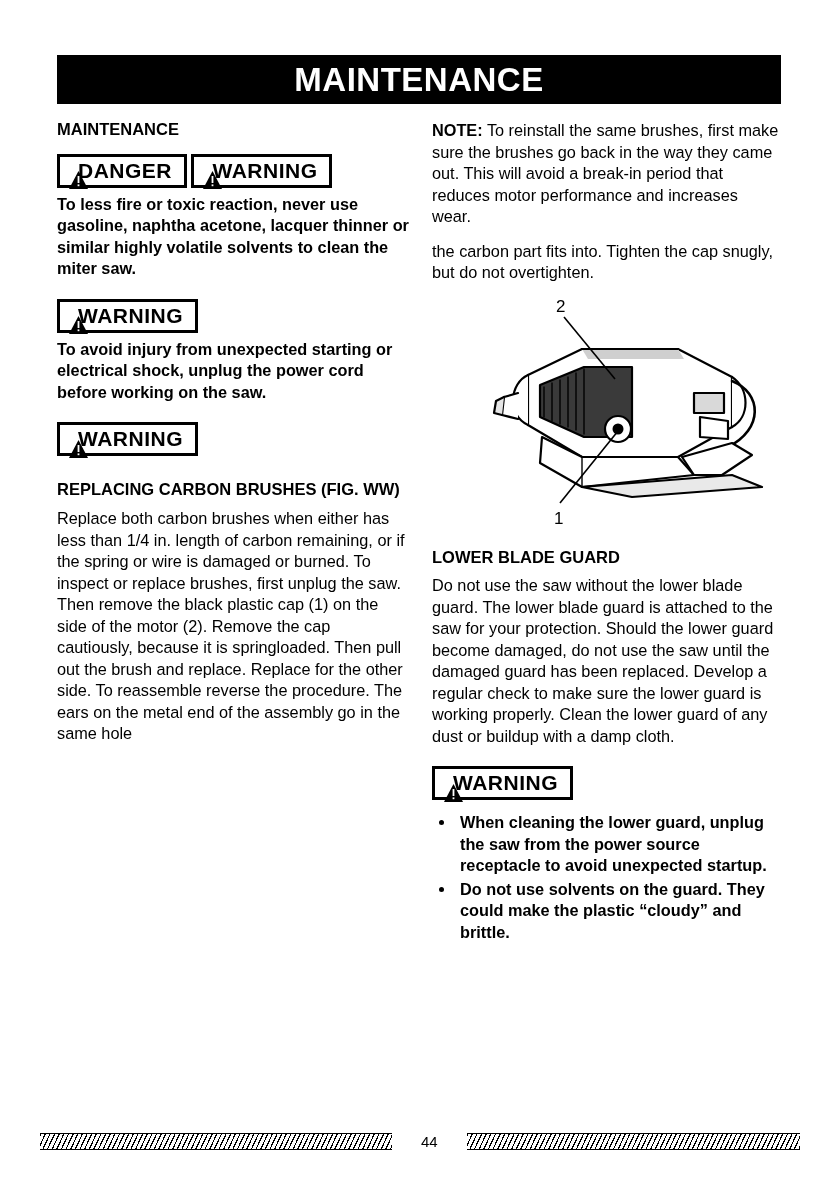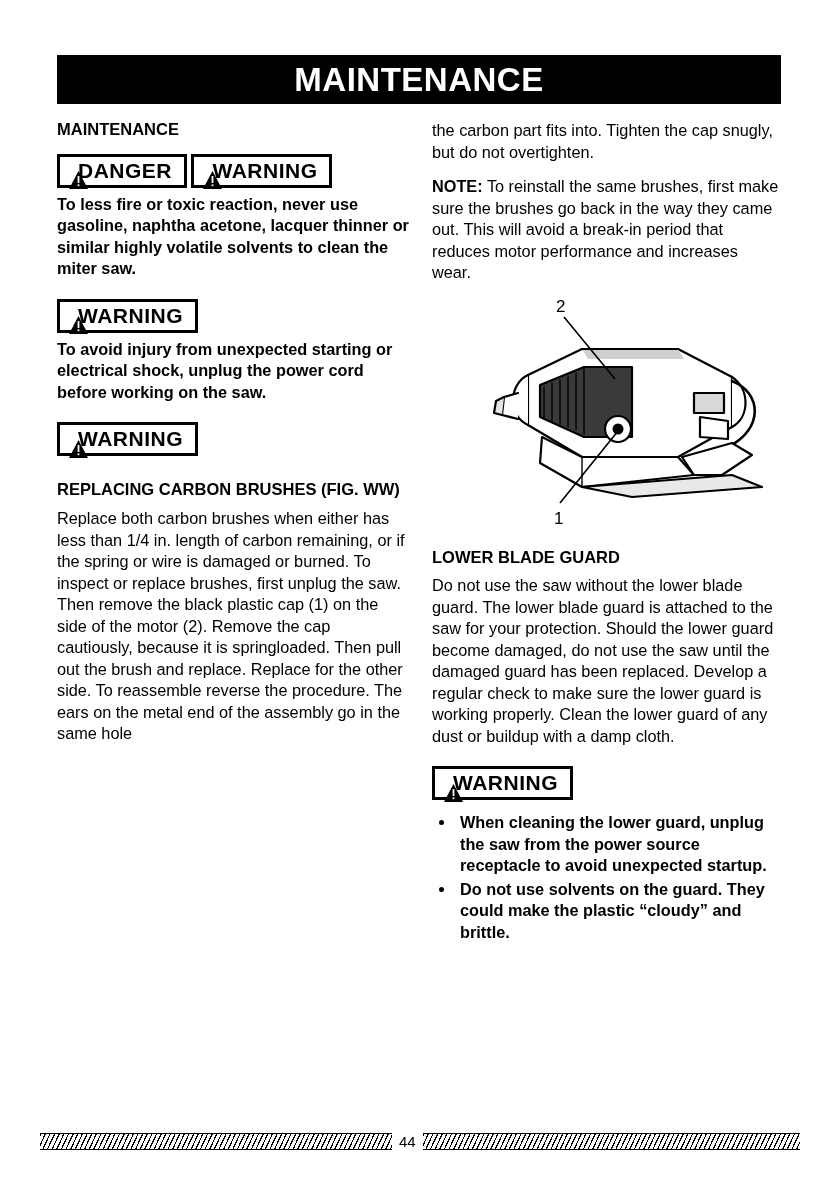--- a/index.html
+++ b/index.html
@@ -117,20 +117,21 @@
   .fig-num-1 { left: 122px; top: 212px; }
 
   .footer {
     position: absolute;
     left: 40px;
     top: 1133px;
     width: 760px;
     height: 17px;
     display: flex;
     align-items: flex-start;
+    gap: 22px;
   }
   .hatch {
     height: 15px;
     background: repeating-linear-gradient(
       115deg,
       #000 0px, #000 1.2px,
       #ffffff 1.2px, #ffffff 4.2px
     );
     border-top: 1px solid #000;
     border-bottom: 1px solid #000;
@@ -201,23 +202,23 @@
       </span>
       <span class="lbl">WARNING</span>
     </div>
 
     <div class="section-head" style="margin-top:18px">REPLACING CARBON BRUSHES (FIG. WW)</div>
     <p class="body">Replace both carbon brushes when either has less than 1/4 in. length of carbon remaining, or if the spring or wire is damaged or burned. To inspect or replace brushes, first unplug the saw. Then remove the black plastic cap (1) on the side of the motor (2). Remove the cap cautiously, because it is springloaded. Then pull out the brush and replace. Replace for the other side. To reassemble reverse the procedure. The ears on the metal end of the assembly go in the same hole</p>
   </div>
 
   <div class="col col-right">
 
+    <p class="body"><b>NOTE:</b><span> To reinstall the same brushes, first make sure the brushes go back in the way they came out. This will avoid a break-in period that reduces motor performance and increases wear.</span></p>
+
     <p class="body">the carbon part fits into. Tighten the cap snugly, but do not overtighten.</p>
-
-    <p class="body"><b>NOTE:</b><span> To reinstall the same brushes, first make sure the brushes go back in the way they came out. This will avoid a break-in period that reduces motor performance and increases wear.</span></p>
 
 
     <div class="figure">
       <span class="fig-num fig-num-2">2</span>
       <span class="fig-num fig-num-1">1</span>
       <svg width="349" height="245" viewBox="0 0 349 245">
         <g fill="none" stroke="#000" stroke-width="2.2" stroke-linejoin="round" stroke-linecap="round">
 
           <path d="M96 78 L150 52 L246 52 L300 80 L300 130 L246 160 L150 160 L96 128 Z" fill="#ffffff"></path>
 

